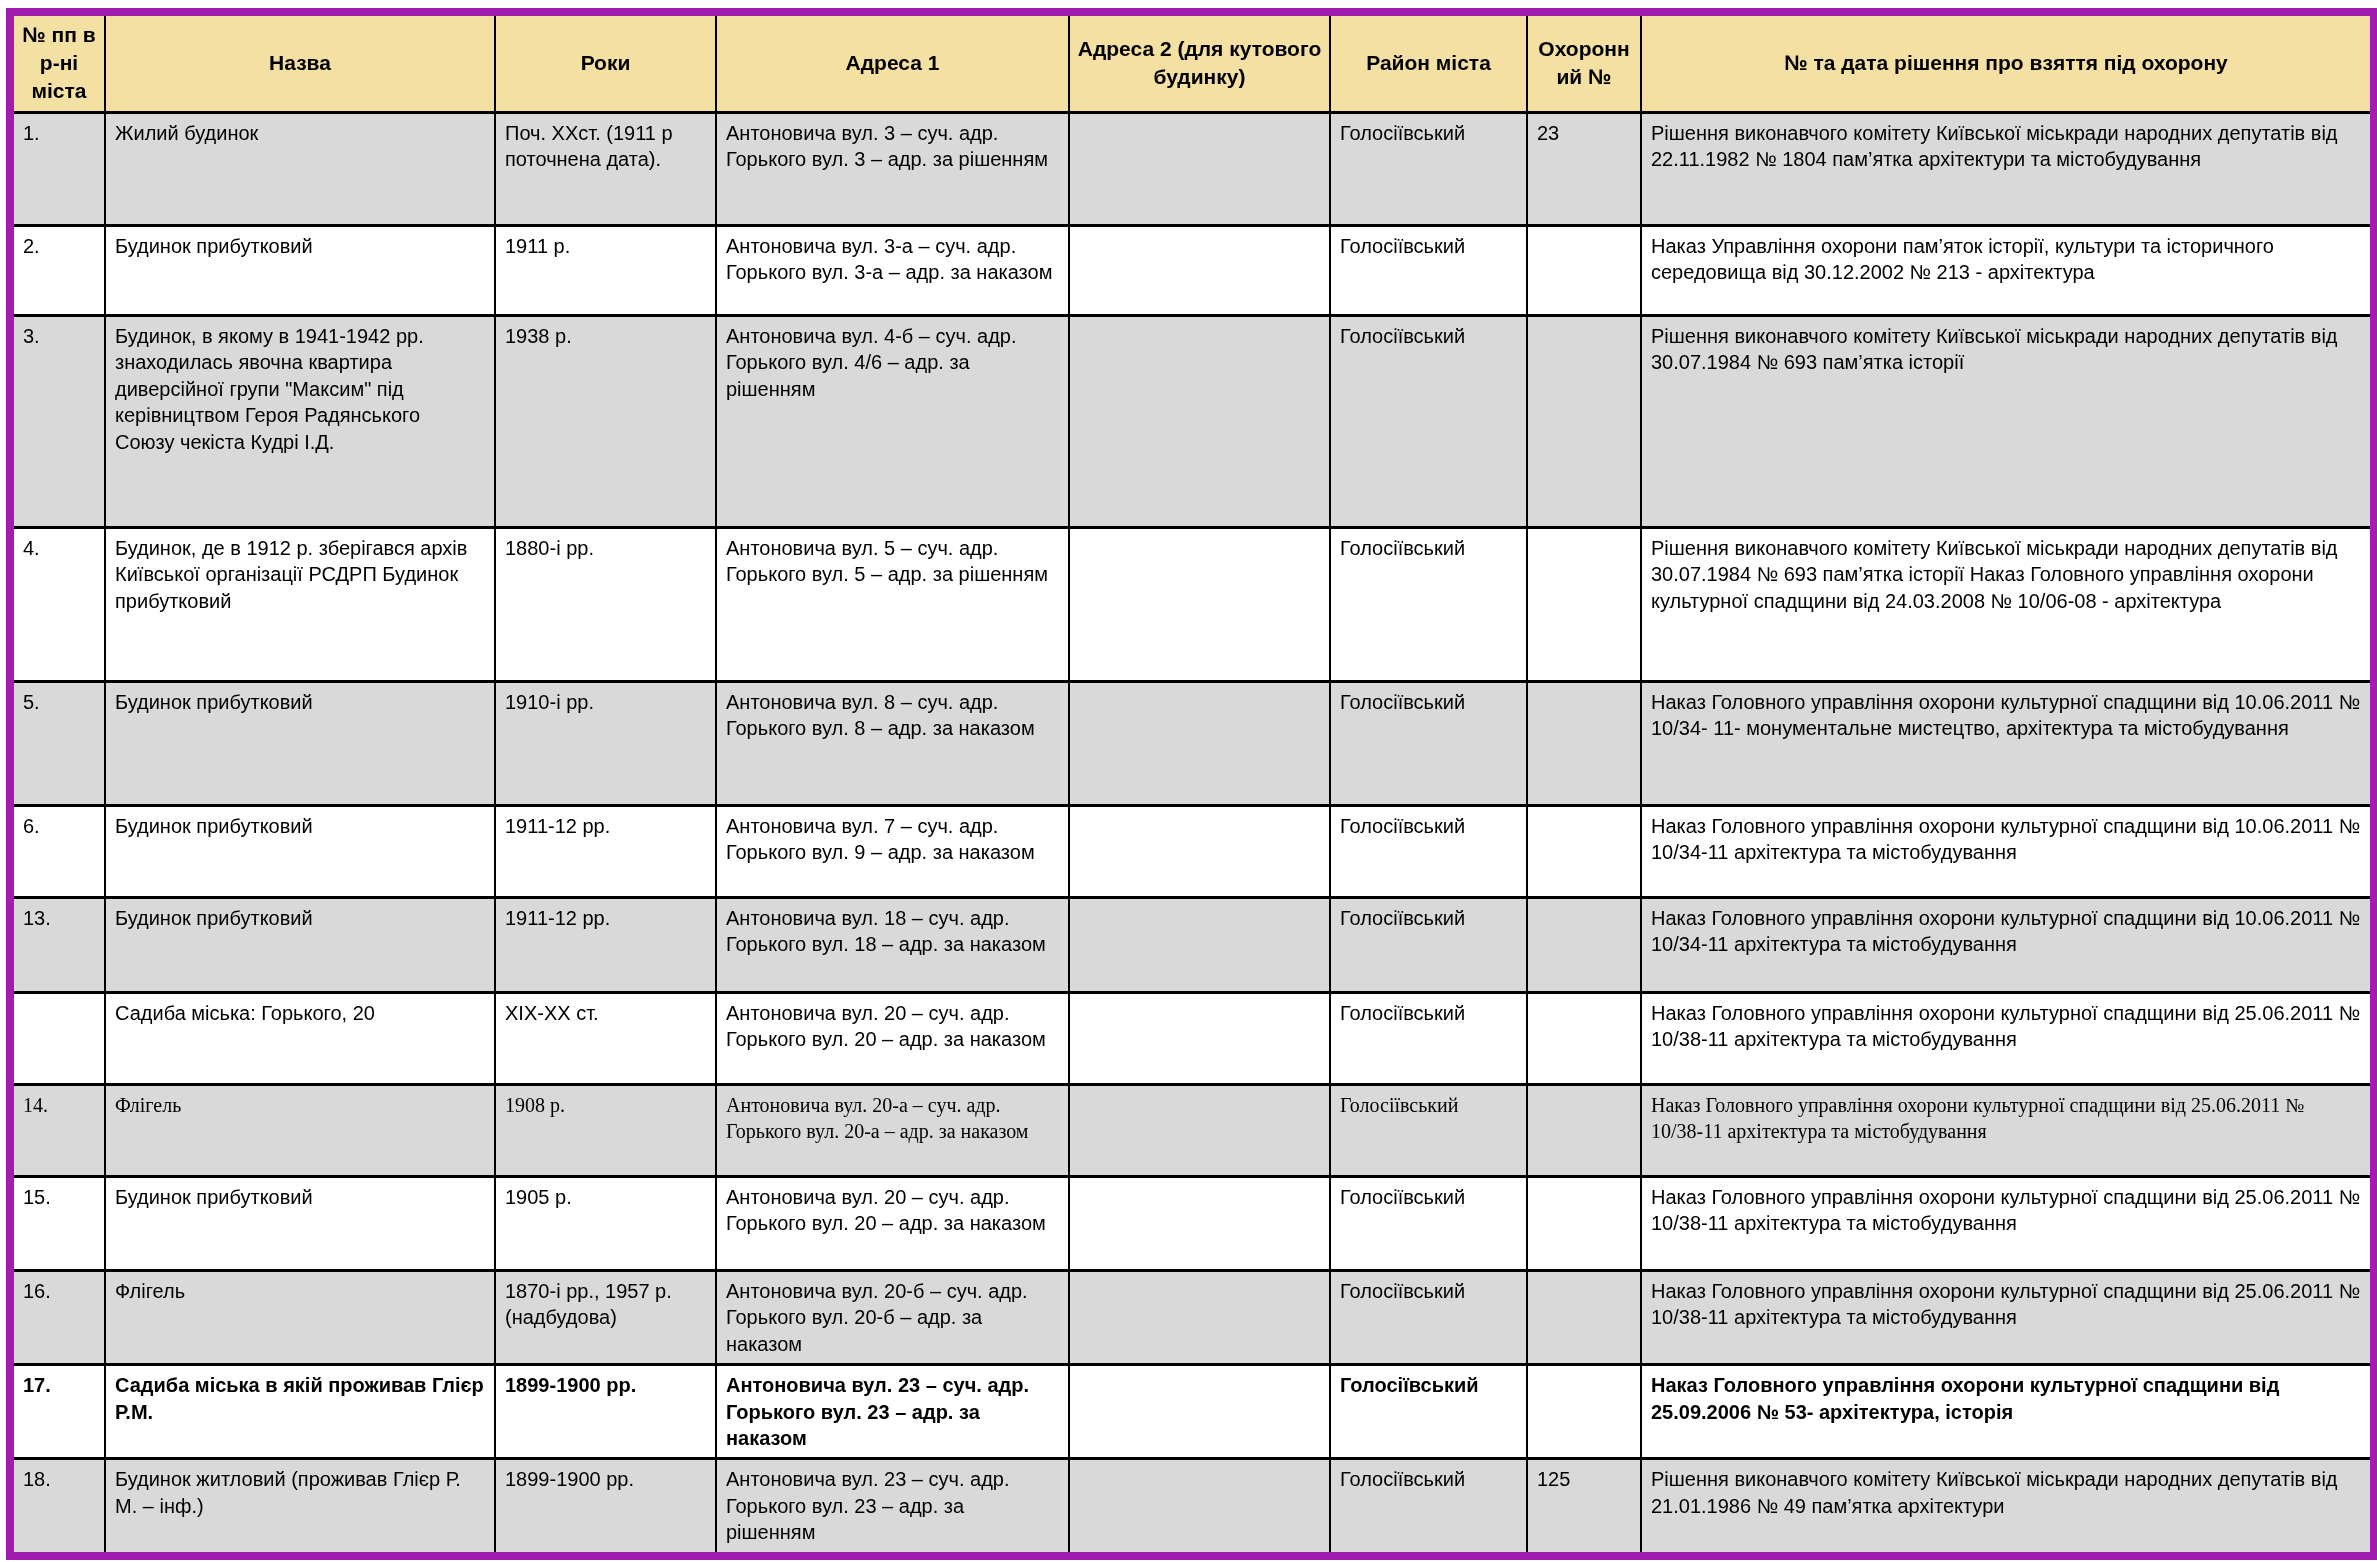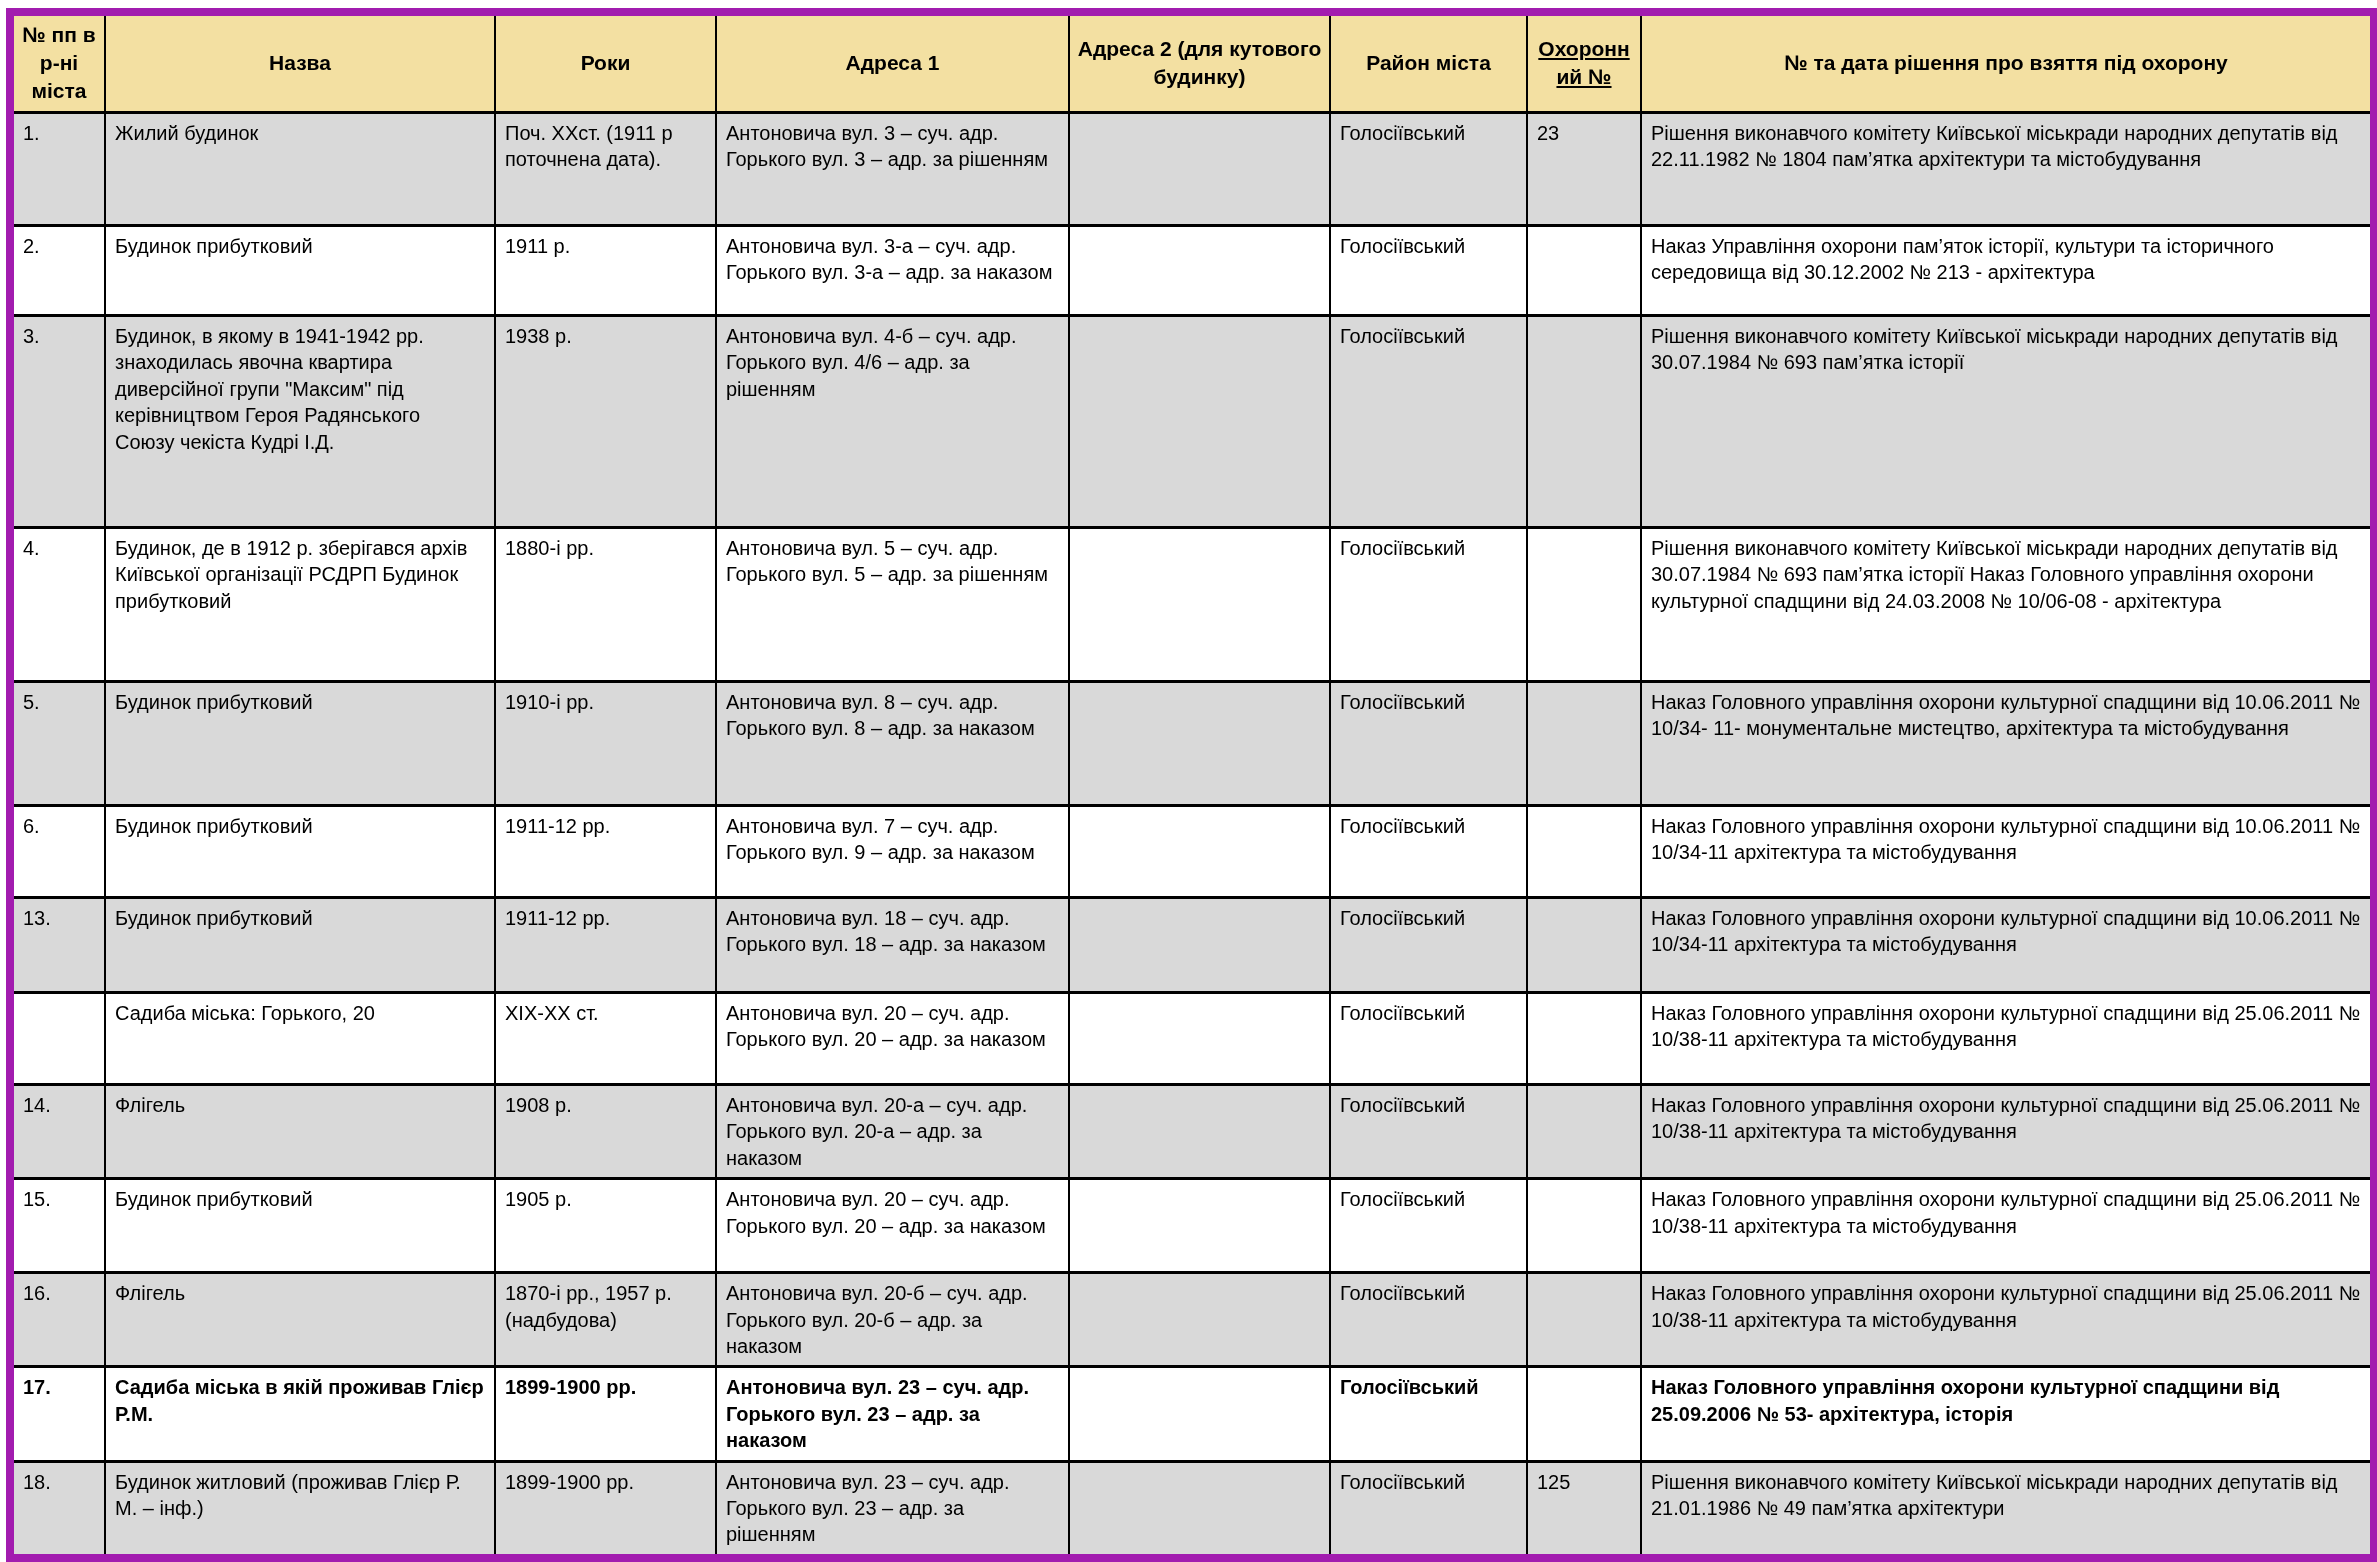--- a/index.html
+++ b/index.html
@@ -34,21 +34,21 @@
   thead th{
     background:#F3E0A2;
     font-weight:bold;
     text-align:center;
     vertical-align:middle;
     font-size:21px;
     padding:4.5px 6px;
     line-height:1.35;
   }
   thead tr{height:101px;}
-  th[data-name="col-protection_no"]{overflow-wrap:anywhere;text-decoration:underline;}
+  th[data-name="col-protection_no"]{overflow-wrap:anywhere;}
   tbody tr:nth-child(odd){background:#D9D9D9;}
   tbody tr:nth-child(even){background:#FFFFFF;}
 </style>
 </head>
 <body>
 
 <table data-name="monuments-table">
   <colgroup>
     <col style="width:95px">
     <col style="width:390px">
@@ -145,21 +145,21 @@
       <tr data-name="table-row" style="height: 92px;">
         <td data-name="cell-num"></td>
         <td data-name="cell-name">Садиба міська: Горького, 20</td>
         <td data-name="cell-years">ХІХ-ХХ ст.</td>
         <td data-name="cell-address1">Антоновича вул. 20 – суч. адр. Горького вул. 20 – адр. за наказом</td>
         <td data-name="cell-address2"></td>
         <td data-name="cell-district">Голосіївський</td>
         <td data-name="cell-protection_no"></td>
         <td data-name="cell-decision">Наказ  Головного управління охорони культурної спадщини від 25.06.2011 № 10/38-11 архітектура та містобудування</td>
       </tr>
-      <tr data-name="table-row" style="height: 92px;">
+      <tr data-name="table-row" style="height: 92px; font-family: Liberation Serif, serif;">
         <td data-name="cell-num">14.</td>
         <td data-name="cell-name">Флігель</td>
         <td data-name="cell-years">1908 р.</td>
         <td data-name="cell-address1">Антоновича вул. 20-а – суч. адр. Горького вул. 20-а – адр. за наказом</td>
         <td data-name="cell-address2"></td>
         <td data-name="cell-district">Голосіївський</td>
         <td data-name="cell-protection_no"></td>
         <td data-name="cell-decision">Наказ  Головного управління охорони культурної спадщини від 25.06.2011 № 10/38-11 архітектура та містобудування</td>
       </tr>
       <tr data-name="table-row" style="height: 94px;">

